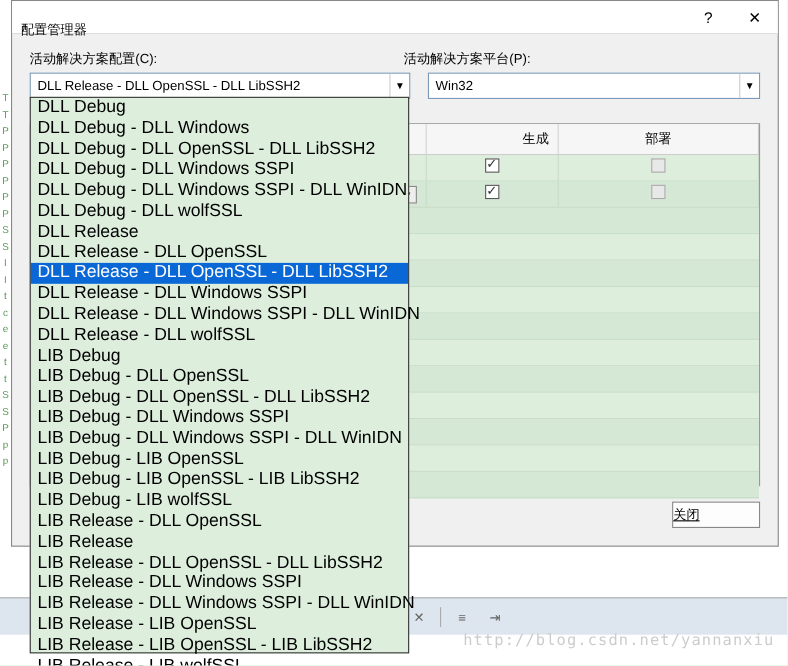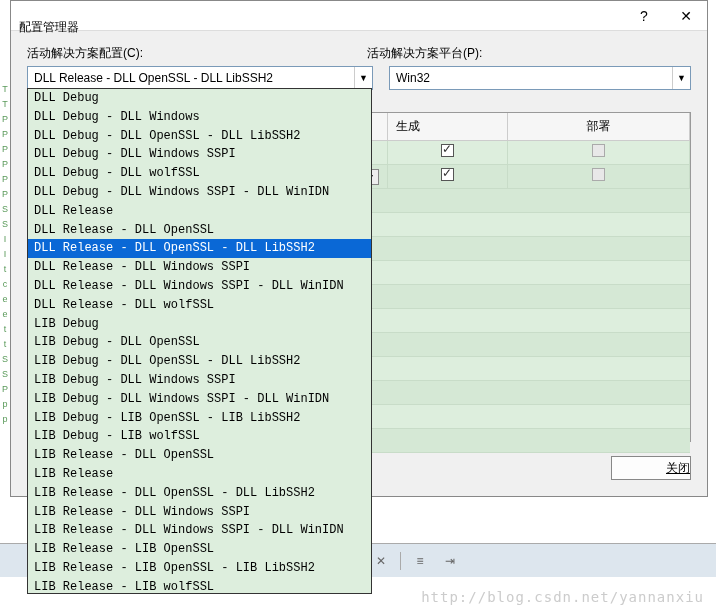--- a/index.html
+++ b/index.html
@@ -71,21 +71,21 @@
     background: #fff;
   }
   .thead .th {
     border-right: 1px solid #ccc;
     border-bottom: 1px solid #ccc;
     padding: 5px 8px;
     background: #f6f6f6;
   }
   .th1 { width: 165px; }
   .th2 { width: 195px; }
-  .th3 { width: 120px; text-align: left; }
+  .th3 { width: 120px; text-align: right; }
   .th4 { flex: 1; text-align: center; }
   .tr { display: flex; height: 24px; border-bottom: 1px solid #c8dcc8; }
   .tr.alt { background: #d5e8d5; }
   .tr .td { padding: 3px 8px; border-right: 1px solid #c8dcc8; }
   .td1 { width: 165px; }
   .td2 { width: 195px; display: flex; align-items: center; }
   .td2 .val { flex: 1; }
   .td2 .dd {
     width: 16px; height: 16px; border: 1px solid #888;
     display: flex; align-items: center; justify-content: center;
@@ -100,39 +100,38 @@
   .chk.on::after {
     content: "✓"; position: absolute; top: -3px; left: 0;
     font-size: 12px; color: #333;
   }
   .chk.dis { background: #e8e8e8; border-color: #aaa; }
   .empty-row { height: 24px; border-bottom: 1px solid #c8dcc8; }
 
   .footer { display: flex; justify-content: flex-end; padding: 14px 0 0 0; }
   .close-btn {
     width: 80px; height: 24px; border: 1px solid #888;
-    background: #fdfdfd; text-align: right; line-height: 22px; text-decoration: underline;
+    background: #fdfdfd; text-align: left; line-height: 22px; text-decoration: underline;
   }
 
   
   .dropdown {
     position: absolute;
     left: 27px; top: 88px;
     width: 345px;
     max-height: 506px;
     background: #ddeedd;
     border: 1px solid #333;
     z-index: 10;
   }
   .dropdown .opt {
     padding: 1px 6px 1px 6px;
-    font-size: 12px;
+    font-size: 16px;
     line-height: 16.8px;
     white-space: nowrap;
-    font-family: Liberation Mono, monospace;
   }
   .dropdown .opt.sel {
     background: #0a68d6;
     color: #fff;
   }
 
   
   .gutter {
     position: absolute; left: 0; top: 82px;
     width: 10px; font-size: 9px; color: #5a9a5a;
@@ -149,21 +148,21 @@
     padding-left: 370px; gap: 8px;
     color: #666;
   }
   .bottom-strip .iconbtn {
     width: 22px; height: 20px; border: 1px solid transparent;
     display: flex; align-items: center; justify-content: center;
     font-size: 12px;
   }
 
   .watermark {
-    position: absolute; right: 12px; bottom: 0;
+    position: absolute; right: 12px; bottom: 15px;
     color: #ccc; font-family: monospace; font-size: 14px;
     letter-spacing: 1px;
   }
 </style>
 </head>
 <body>
 
 <div class="gutter" id="gutter">
     <div>T</div>
     <div>T</div>
@@ -256,33 +255,34 @@
       <div class="close-btn">关闭</div>
     </div>
   </div>
 </div>
 
 <div class="dropdown" id="dropdown">
     <div class="opt">DLL Debug</div>
     <div class="opt">DLL Debug - DLL Windows</div>
     <div class="opt">DLL Debug - DLL OpenSSL - DLL LibSSH2</div>
     <div class="opt">DLL Debug - DLL Windows SSPI</div>
+    <div class="opt">DLL Debug - DLL Windows SSPI - DLL WinIDN</div>
     <div class="opt">DLL Debug - DLL wolfSSL</div>
-    <div class="opt">DLL Debug - DLL Windows SSPI - DLL WinIDN</div>
     <div class="opt">DLL Release</div>
     <div class="opt">DLL Release - DLL OpenSSL</div>
     <div class="opt sel">DLL Release - DLL OpenSSL - DLL LibSSH2</div>
     <div class="opt">DLL Release - DLL Windows SSPI</div>
     <div class="opt">DLL Release - DLL Windows SSPI - DLL WinIDN</div>
     <div class="opt">DLL Release - DLL wolfSSL</div>
     <div class="opt">LIB Debug</div>
     <div class="opt">LIB Debug - DLL OpenSSL</div>
     <div class="opt">LIB Debug - DLL OpenSSL - DLL LibSSH2</div>
     <div class="opt">LIB Debug - DLL Windows SSPI</div>
     <div class="opt">LIB Debug - DLL Windows SSPI - DLL WinIDN</div>
+    <div class="opt">LIB Debug - LIB OpenSSL</div>
     <div class="opt">LIB Debug - LIB OpenSSL - LIB LibSSH2</div>
     <div class="opt">LIB Debug - LIB wolfSSL</div>
     <div class="opt">LIB Release - DLL OpenSSL</div>
     <div class="opt">LIB Release</div>
     <div class="opt">LIB Release - DLL OpenSSL - DLL LibSSH2</div>
     <div class="opt">LIB Release - DLL Windows SSPI</div>
     <div class="opt">LIB Release - DLL Windows SSPI - DLL WinIDN</div>
     <div class="opt">LIB Release - LIB OpenSSL</div>
     <div class="opt">LIB Release - LIB OpenSSL - LIB LibSSH2</div>
     <div class="opt">LIB Release - LIB wolfSSL</div>

